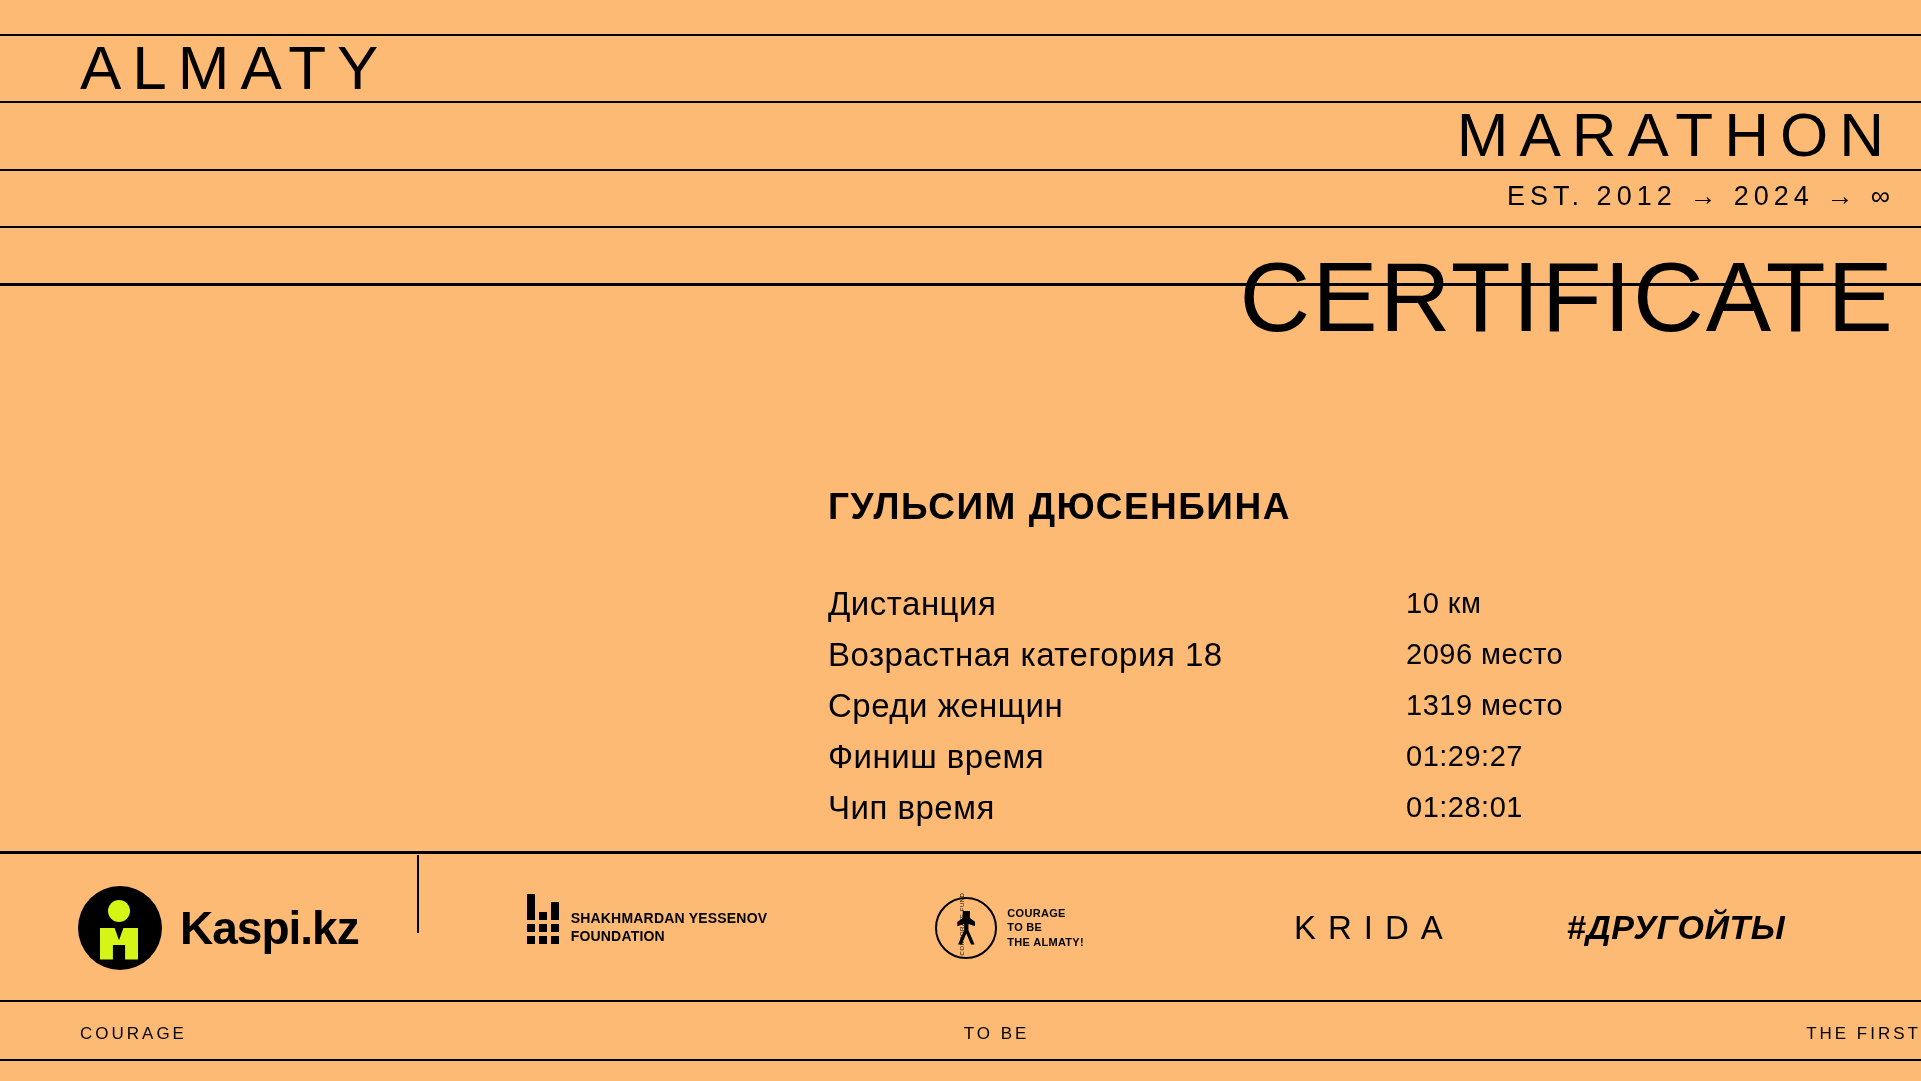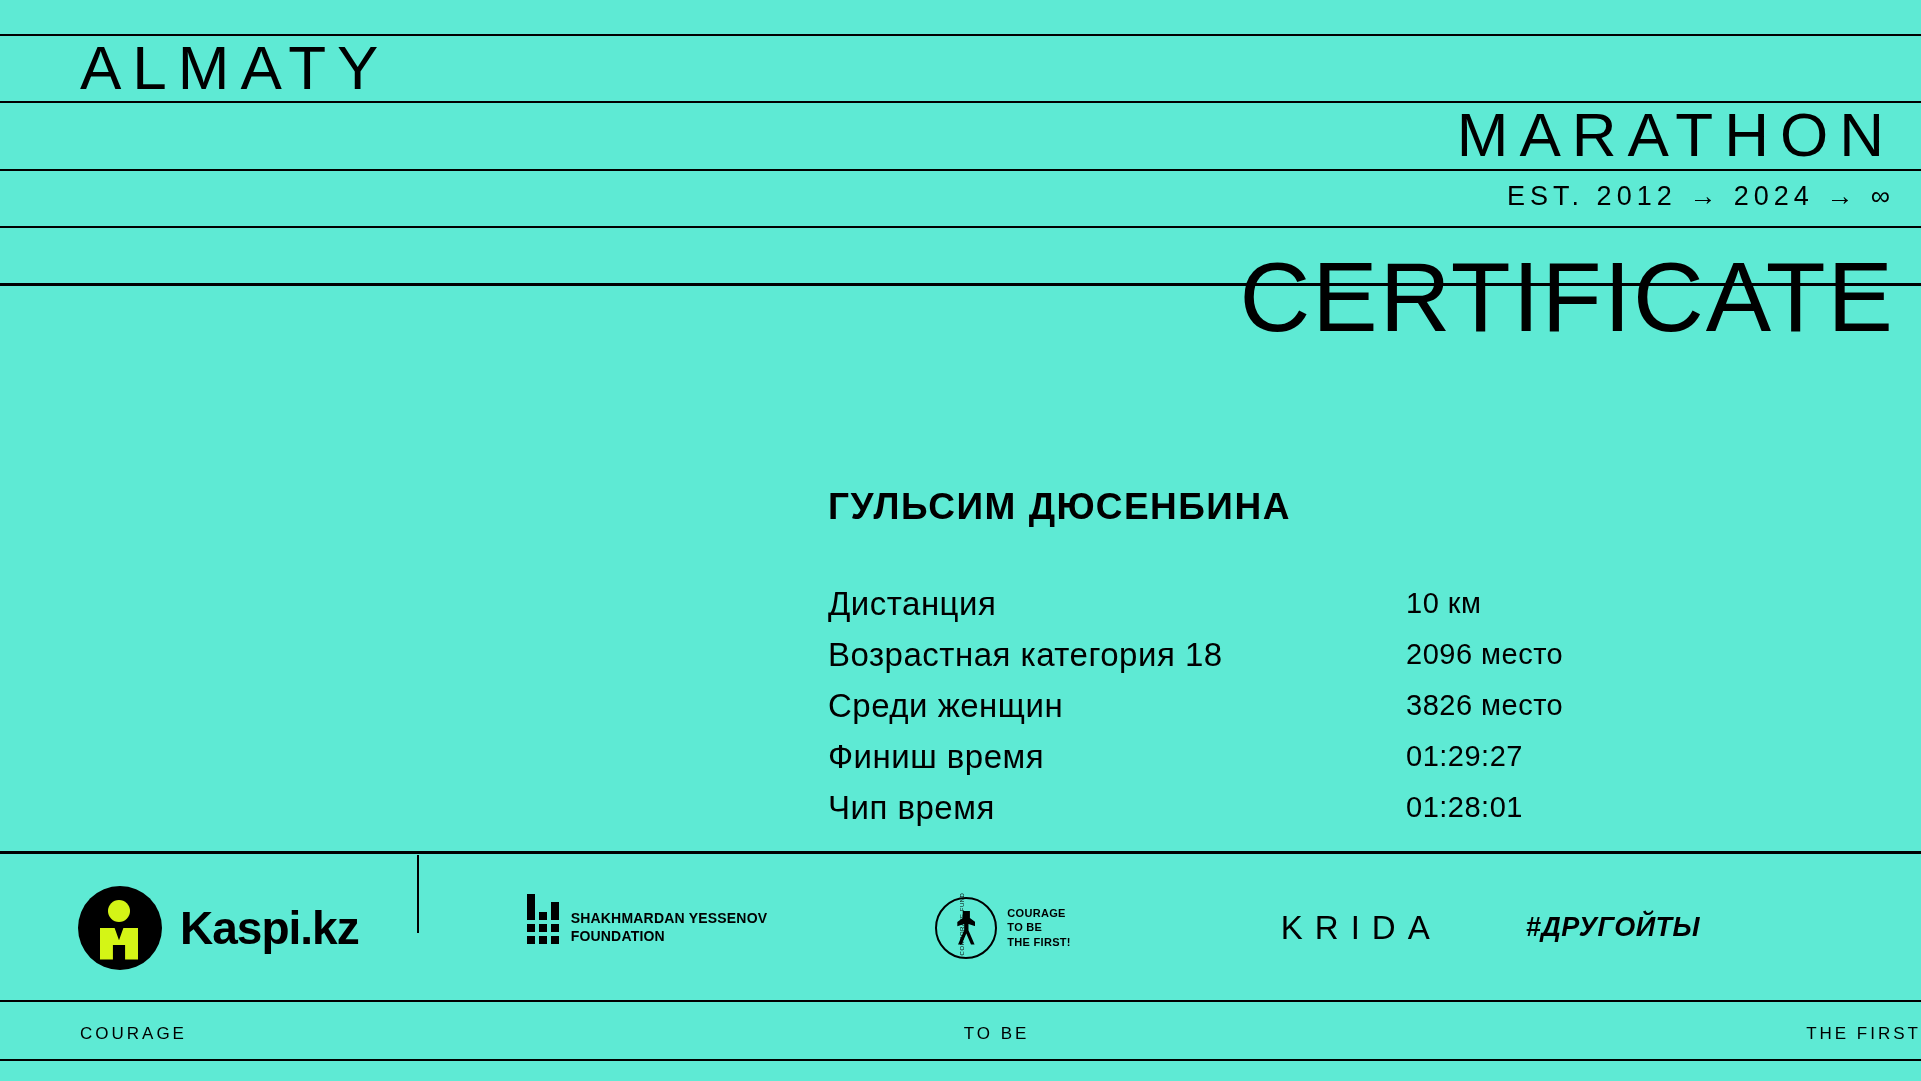--- a/index.html
+++ b/index.html
@@ -7,21 +7,21 @@
     padding: 0;
     background: #ffffff;
   }
   body {
     font-family: "Liberation Sans", sans-serif;
   }
   .cert {
     position: relative;
     width: 1921px;
     height: 1081px;
-    background: #5eead4;
+    background: #fdba74;
     overflow: hidden;
     color: #000;
   }
   
   .rule {
     position: absolute;
     left: 0;
     width: 100%;
     height: 2px;
     background: #000;
@@ -234,22 +234,22 @@
     letter-spacing: 0.3px;
   }
   .sp-krida {
     margin-left: 210px;
     font-size: 33px;
     letter-spacing: 12px;
     font-weight: 400;
     white-space: nowrap;
   }
   .sp-drugoyty {
-    margin-left: 84px;
-    font-size: 27px;
+    margin-left: 112px;
+    font-size: 34px;
     font-weight: bold;
     letter-spacing: 0.5px;
     white-space: nowrap;
     font-style: italic;
   }
 
   
   .footer {
     position: absolute;
     left: 0;
@@ -294,21 +294,21 @@
     <div class="results-row">
       <div class="results-label">Дистанция</div>
       <div class="results-value">10 км</div>
     </div>
     <div class="results-row">
       <div class="results-label">Возрастная категория 18</div>
       <div class="results-value">2096 место</div>
     </div>
     <div class="results-row">
       <div class="results-label">Среди женщин</div>
-      <div class="results-value">3826 место</div>
+      <div class="results-value">1319 место</div>
     </div>
     <div class="results-row">
       <div class="results-label">Финиш время</div>
       <div class="results-value">01:29:27</div>
     </div>
     <div class="results-row">
       <div class="results-label">Чип время</div>
       <div class="results-value">01:28:01</div>
     </div>
   </div>
@@ -342,21 +342,21 @@
 
     <div class="sp sp-courage">
       <div class="courage-badge">
         <div class="ring"></div>
         <div class="fig"></div>
         <div class="courage-circtext">CORPORATE FUND</div>
       </div>
       <div class="courage-lines">
         <div>COURAGE</div>
         <div>TO BE</div>
-        <div>THE FIRST!</div>
+        <div>THE ALMATY!</div>
       </div>
     </div>
 
     <div class="sp sp-krida">KRIDA</div>
 
     <div class="sp sp-drugoyty">#ДРУГОЙТЫ</div>
 
   </div>
 
   <div class="footer">

